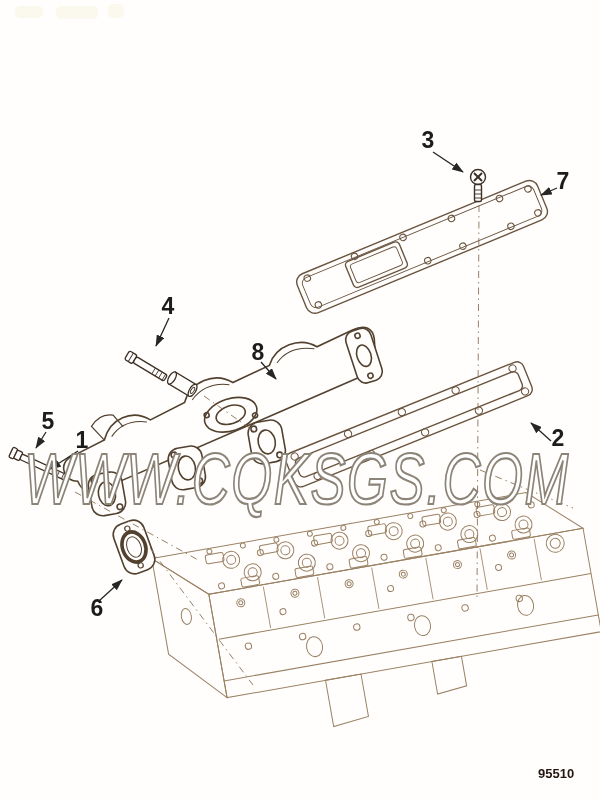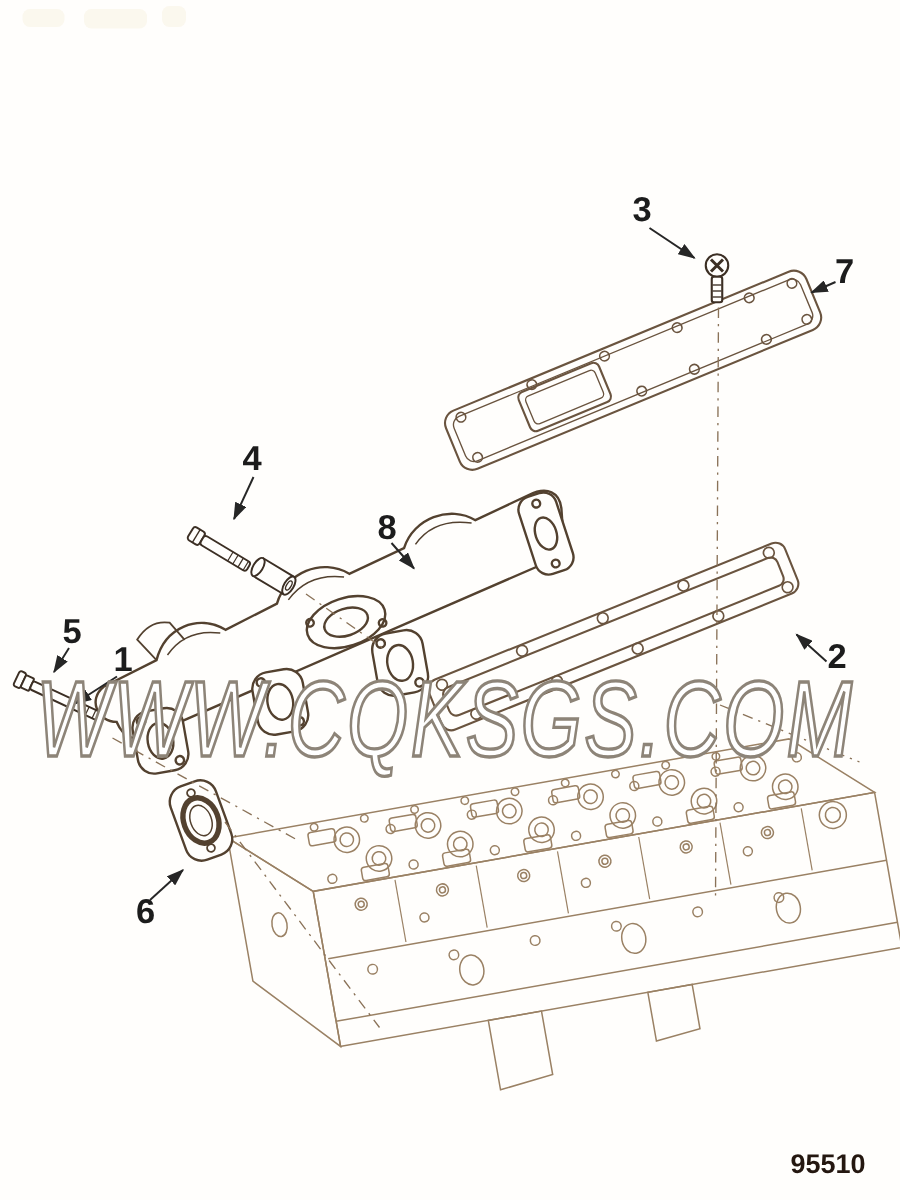--- a/index.html
+++ b/index.html
@@ -11,22 +11,22 @@
     font-family:"Liberation Sans",sans-serif;font-weight:bold;font-size:23px;color:#1c1c1c;line-height:1;}
   .watermark{position:absolute;left:24px;top:438px;z-index:4;white-space:nowrap;
     font-family:"Liberation Sans",sans-serif;font-style:italic;font-weight:400;font-size:64px;
     letter-spacing:2px;color:#ffffff;-webkit-text-stroke:2px #8d8478;
     transform:scale(0.82,1.12);transform-origin:left top;}
   .tel-line{position:absolute;z-index:6;white-space:nowrap;text-align:right;
     font-family:"Liberation Sans",sans-serif;font-style:italic;font-weight:bold;font-size:37px;
     letter-spacing:-2px;color:#fffef9;-webkit-text-stroke:2px #503a28;line-height:1;}
   .tel-1{right:14px;top:734px;}
   .tel-2{right:13px;top:764px;}
-  .stamp{position:absolute;left:527px;top:766px;z-index:5;
-    font-family:"Liberation Sans",sans-serif;font-weight:bold;font-size:18px;letter-spacing:0px;color:#241710;}
+  .stamp{position:absolute;left:538px;top:766px;z-index:5;
+    font-family:"Liberation Sans",sans-serif;font-weight:bold;font-size:13px;letter-spacing:0px;color:#241710;}
 </style>
 </head>
 <body>
 
 <div class="canvas">
 
   <div class="faint-logo" style="left:15px;top:6px;width:28px;height:12px;"></div>
   <div class="faint-logo" style="left:56px;top:6px;width:42px;height:13px;"></div>
   <div class="faint-logo" style="left:108px;top:4px;width:16px;height:14px;"></div>
 

